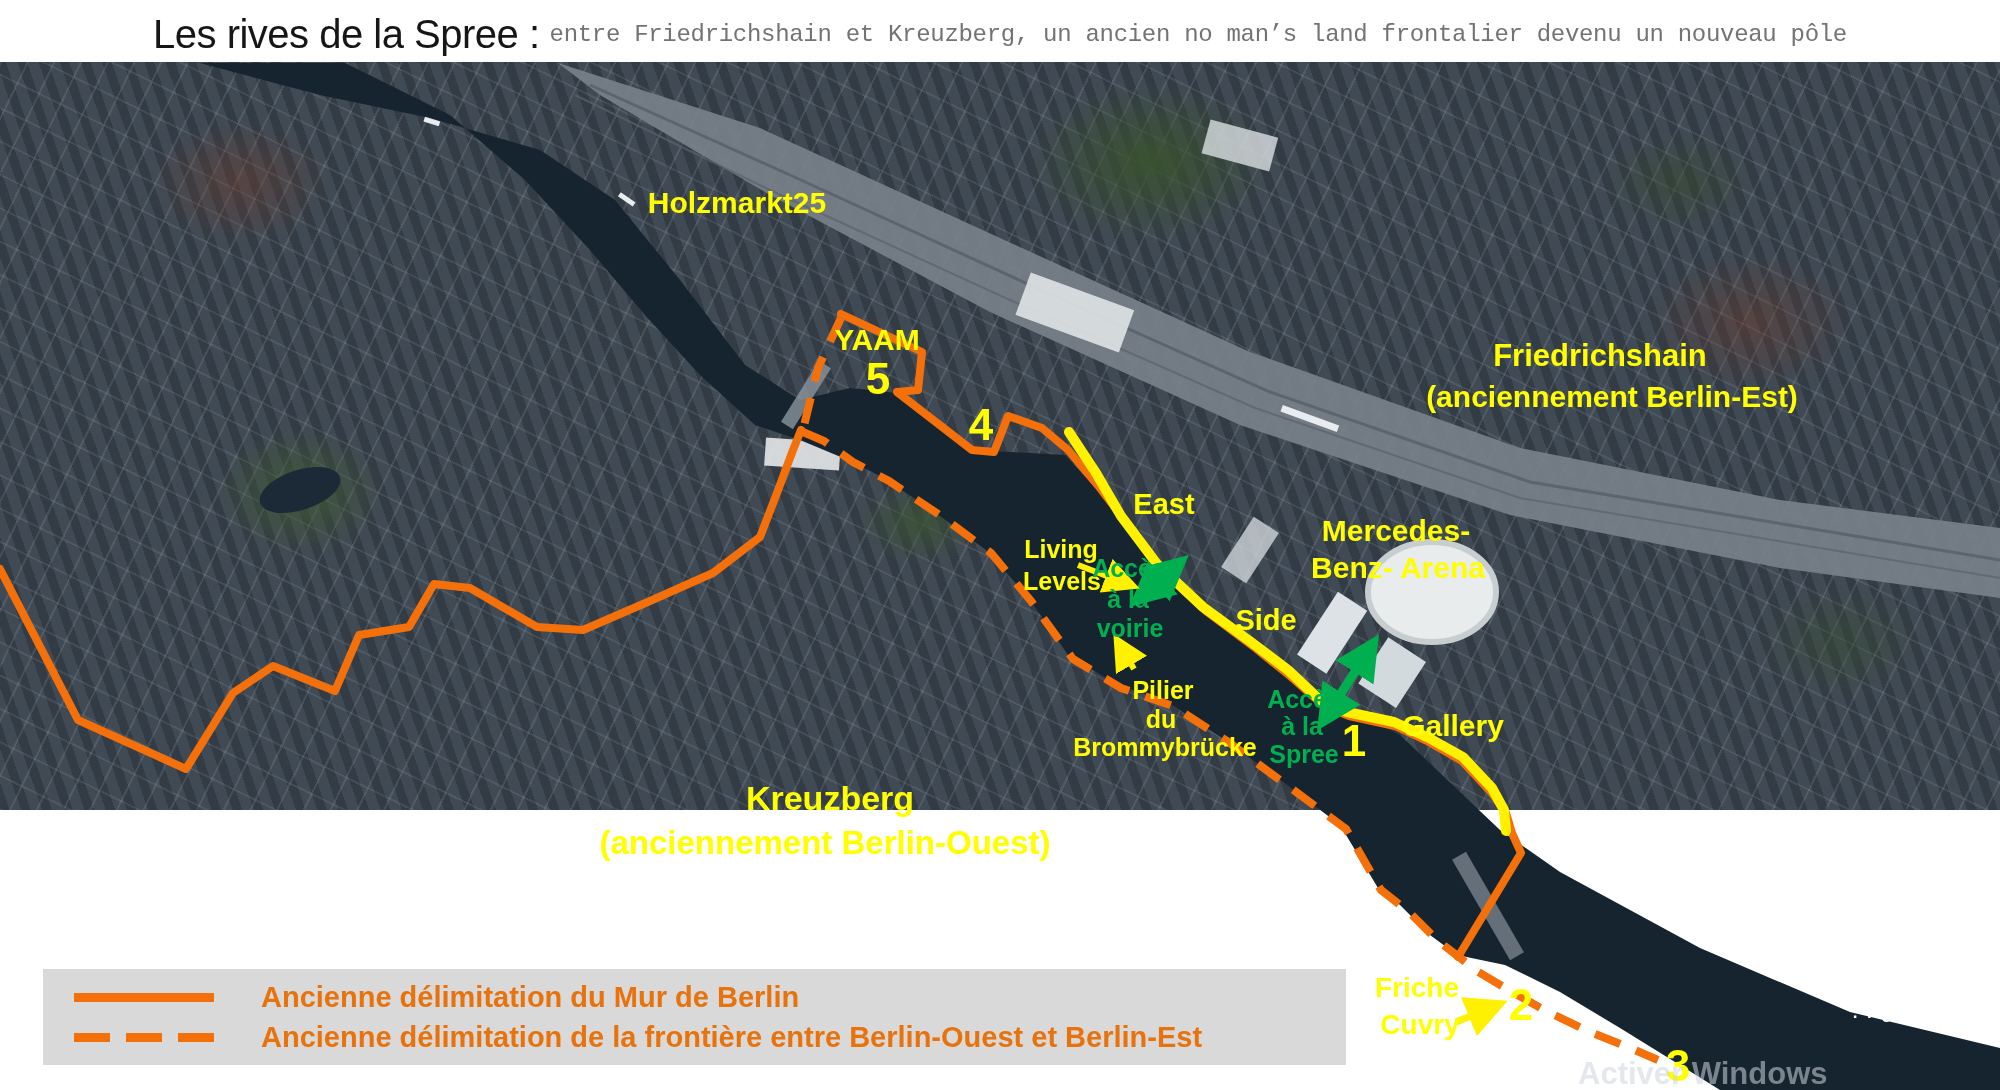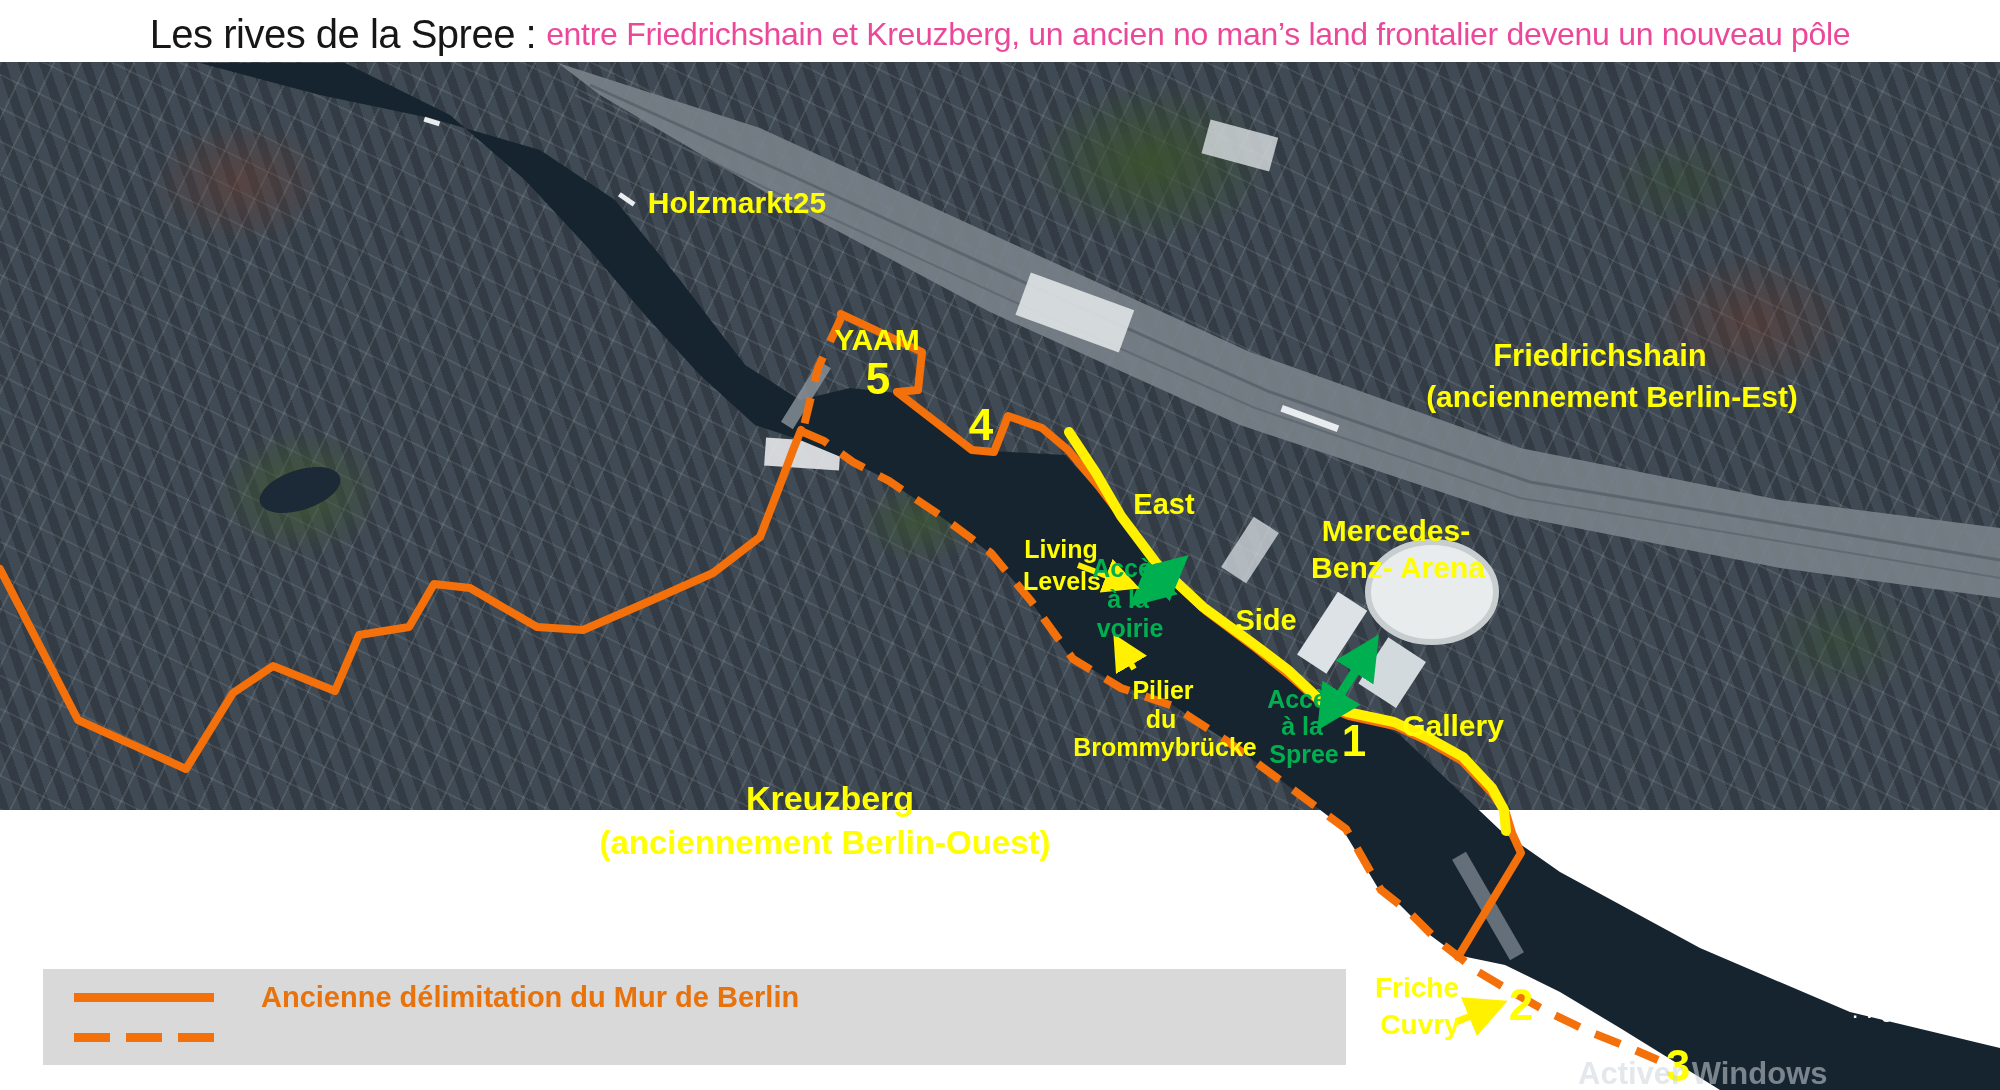--- a/index.html
+++ b/index.html
@@ -5,21 +5,21 @@
   html,body{margin:0;padding:0;}
   body{
     width:2000px;height:1090px;position:relative;background:#ffffff;
     font-family:"Liberation Sans",sans-serif;overflow:hidden;
   }
   .title-bar{
     position:absolute;left:0;top:0;width:2000px;height:68px;background:#ffffff;
     display:flex;align-items:center;justify-content:center;white-space:nowrap;
   }
   .title-lead{font-size:40px;color:#161616;letter-spacing:-.5px;}
-  .title-rest{font-size:32px;color:#ec4899;margin-left:10px;letter-spacing:-.3px;}
+  .title-rest{font-size:24px;color:#737373;margin-left:10px;letter-spacing:-.3px;font-family:Liberation Mono, monospace;}
   .map{
     position:absolute;left:0;top:62px;width:2000px;height:748px;
     background-color:#3f4953;
     background-image:
       radial-gradient(170px 110px at 1150px 100px, rgba(58,82,46,.95), rgba(58,82,46,0) 72%),
       radial-gradient(120px 90px at 300px 430px, rgba(64,88,52,.9), rgba(64,88,52,0) 70%),
       radial-gradient(90px 60px at 920px 460px, rgba(60,84,50,.8), rgba(60,84,50,0) 70%),
       radial-gradient(110px 70px at 1680px 120px, rgba(54,74,46,.55), rgba(54,74,46,0) 70%),
       radial-gradient(100px 70px at 520px 820px, rgba(56,78,48,.6), rgba(56,78,48,0) 70%),
       radial-gradient(120px 80px at 1840px 580px, rgba(56,78,48,.5), rgba(56,78,48,0) 70%),
@@ -163,14 +163,15 @@
       <div class="swatch-solid"></div>
     </div>
     <div class="legend-label">Ancienne délimitation du Mur de Berlin</div>
   </div>
   <div class="legend-row">
     <div class="swatch-box">
       <div class="swatch-dash"></div>
         <div class="swatch-dash"></div>
         <div class="swatch-dash"></div>
     </div>
+    <div class="legend-label">Ancienne délimitation de la frontière entre Berlin-Ouest et Berlin-Est</div>
   </div>
 </div>
 
 </body></html>

